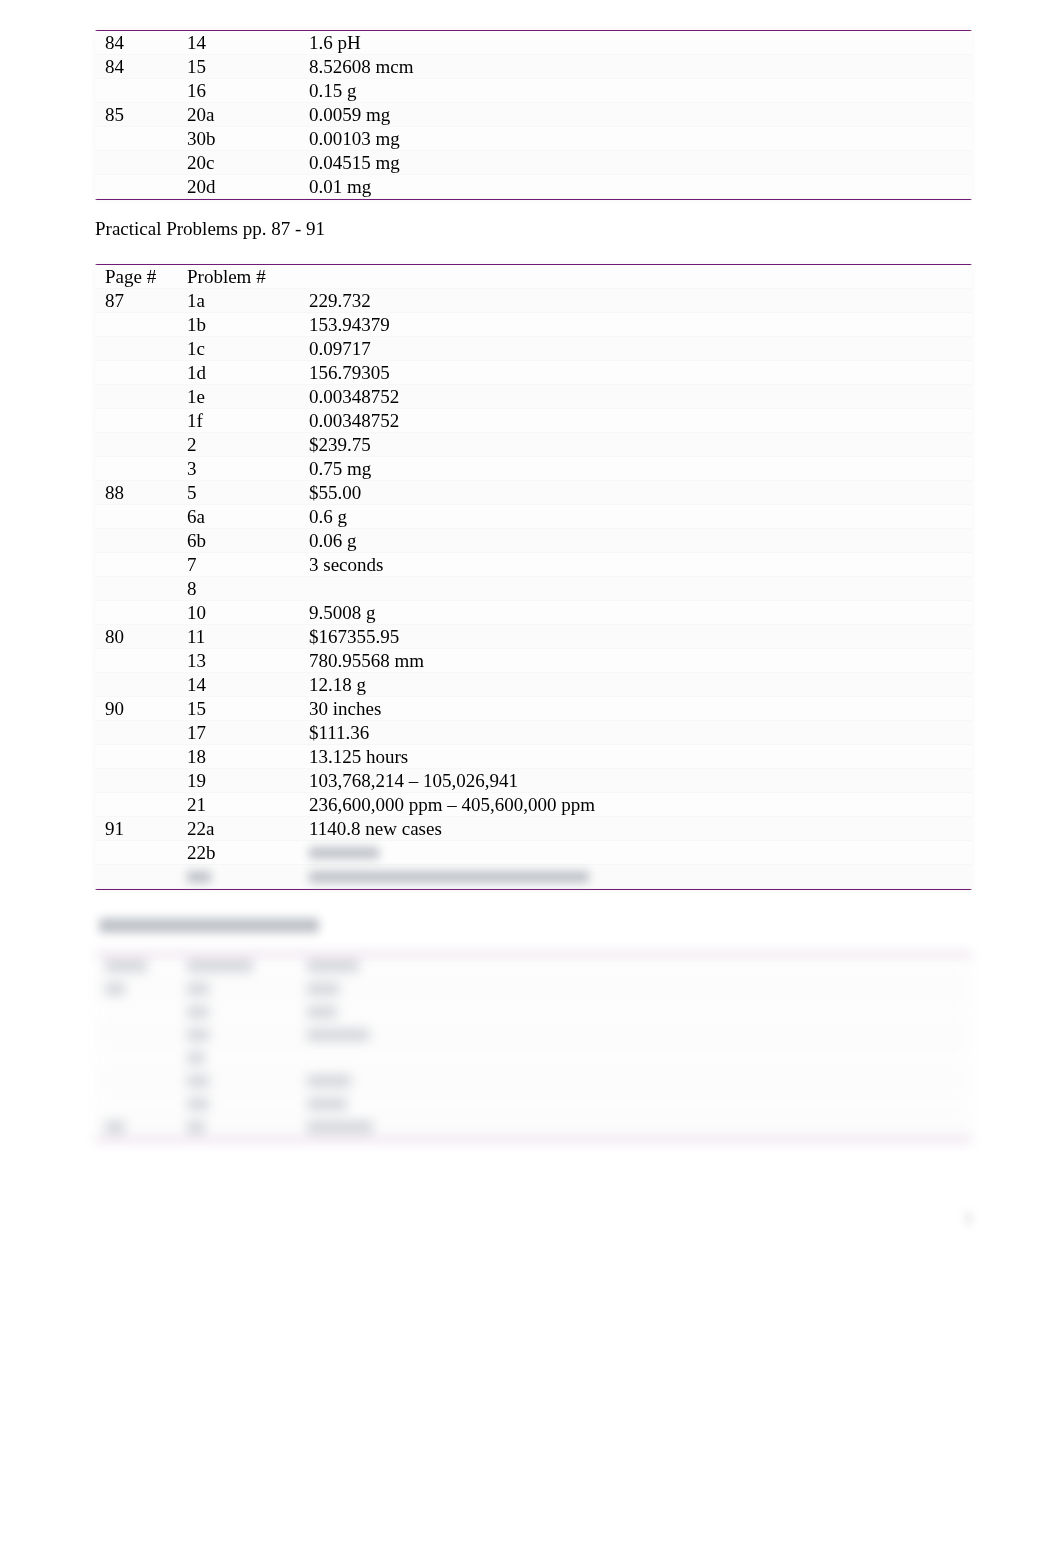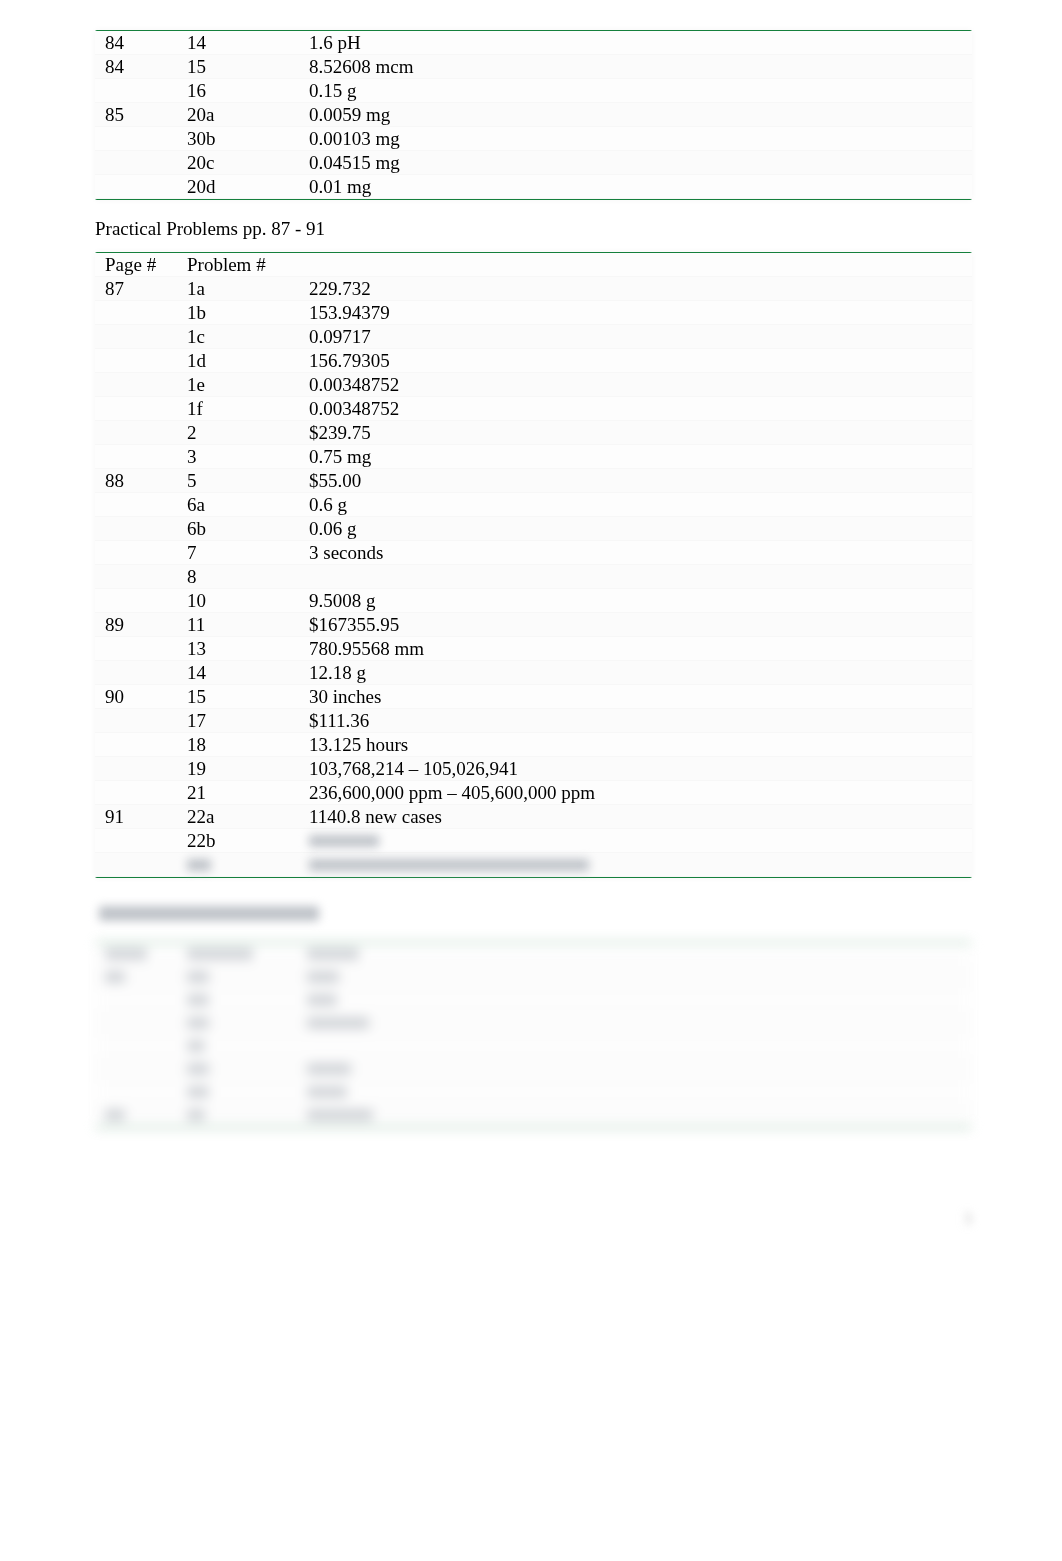--- a/index.html
+++ b/index.html
@@ -11,21 +11,21 @@
       font-family: "Times New Roman", Times, serif;
       font-size: 19px;
       background: #ffffff;
       color: #000000;
       width: 1062px;
       height: 1561px;
       padding: 30px 90px 30px 95px;
       position: relative;
     }
     .table-block {
-      background: #15803d;
+      background: #701a75;
       box-shadow: 0 0 6px rgba(0,0,0,0.04);
       border-radius: 2px;
       margin-bottom: 18px;
       padding: 1px 0;
     }
     .row {
       display: flex;
       background: #fbfbfb;
       border-bottom: 1px solid #f7f7f7;
       min-height: 24px;
@@ -41,21 +41,21 @@
     }
     .col-prob {
       width: 120px;
       flex-shrink: 0;
     }
     .col-ans {
       flex: 1;
       padding-left: 2px;
     }
     .section-title {
-      margin: 14px 0 12px 0;
+      margin: 14px 0 24px 0;
       font-size: 19px;
     }
     .header-row .col-page,
     .header-row .col-prob,
     .header-row .col-ans {
       font-weight: normal;
     }
     
     .blurred-section {
       filter: blur(6px);
@@ -208,21 +208,21 @@
     <div class="row">
       <div class="col-page"></div>
       <div class="col-prob">8</div>
     </div>
     <div class="row">
       <div class="col-page"></div>
       <div class="col-prob">10</div>
       <div class="col-ans">9.5008 g</div>
     </div>
     <div class="row">
-      <div class="col-page">89</div>
+      <div class="col-page">80</div>
       <div class="col-prob">11</div>
       <div class="col-ans">$167355.95</div>
     </div>
     <div class="row">
       <div class="col-page"></div>
       <div class="col-prob">13</div>
       <div class="col-ans">780.95568 mm</div>
     </div>
     <div class="row">
       <div class="col-page"></div>

